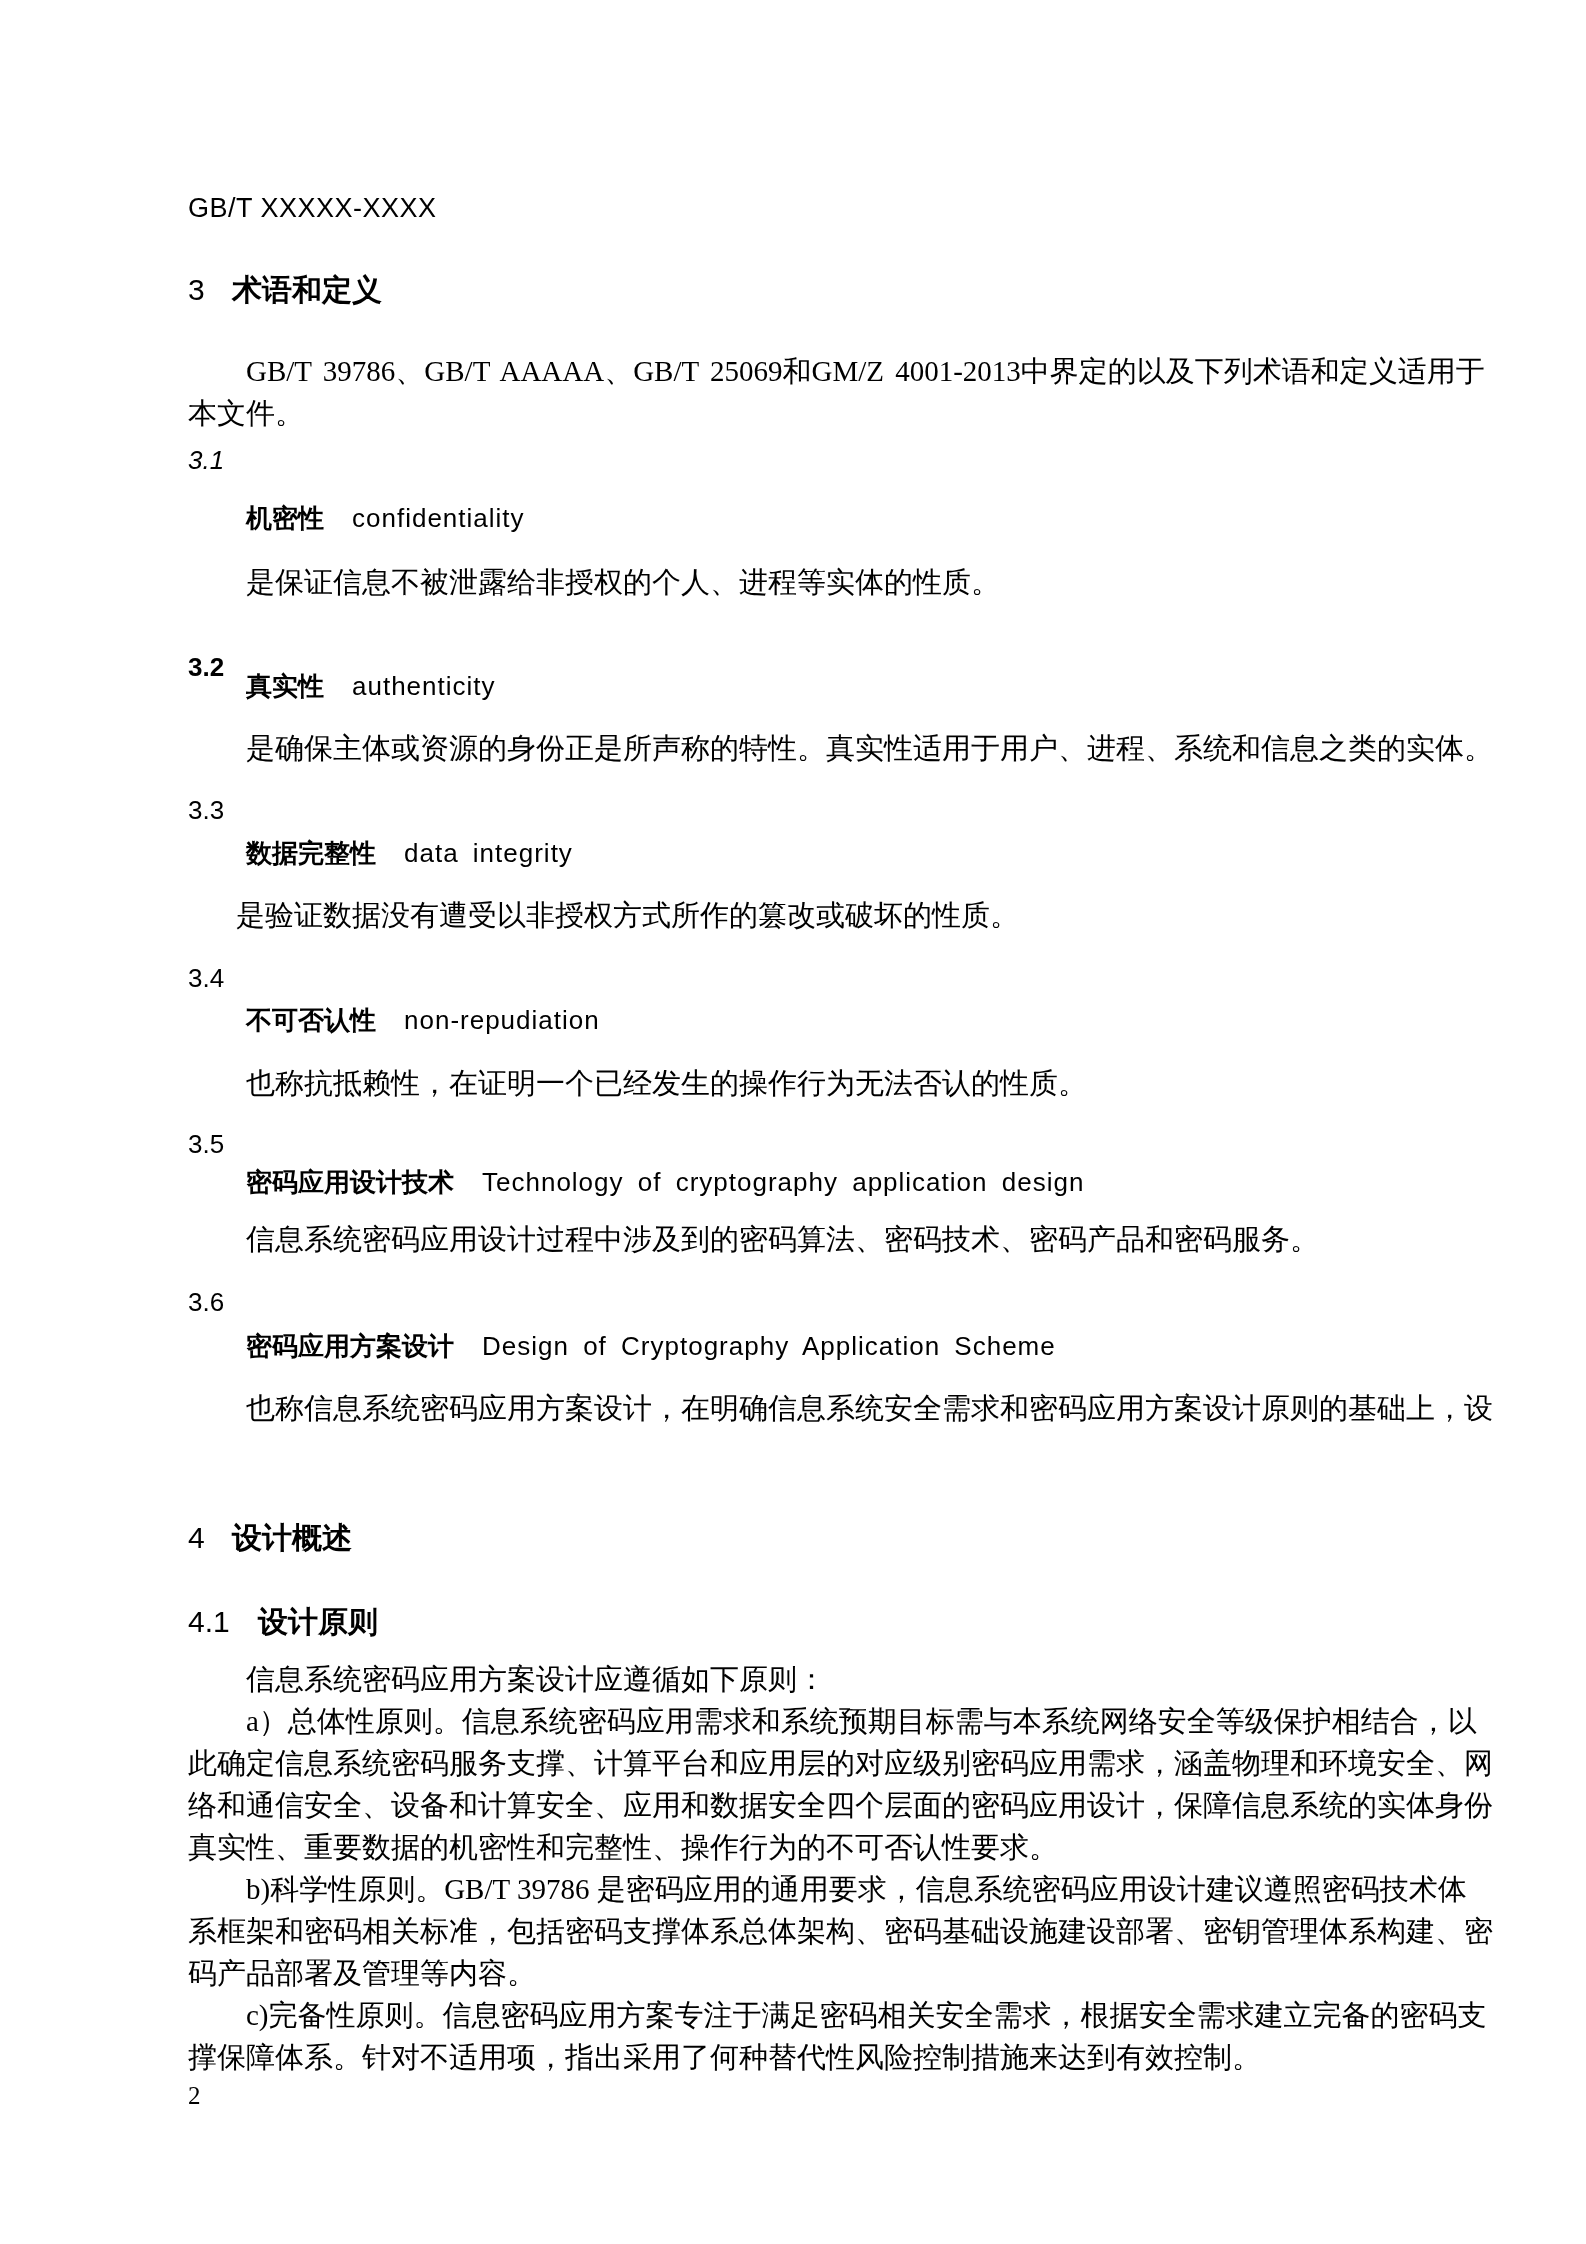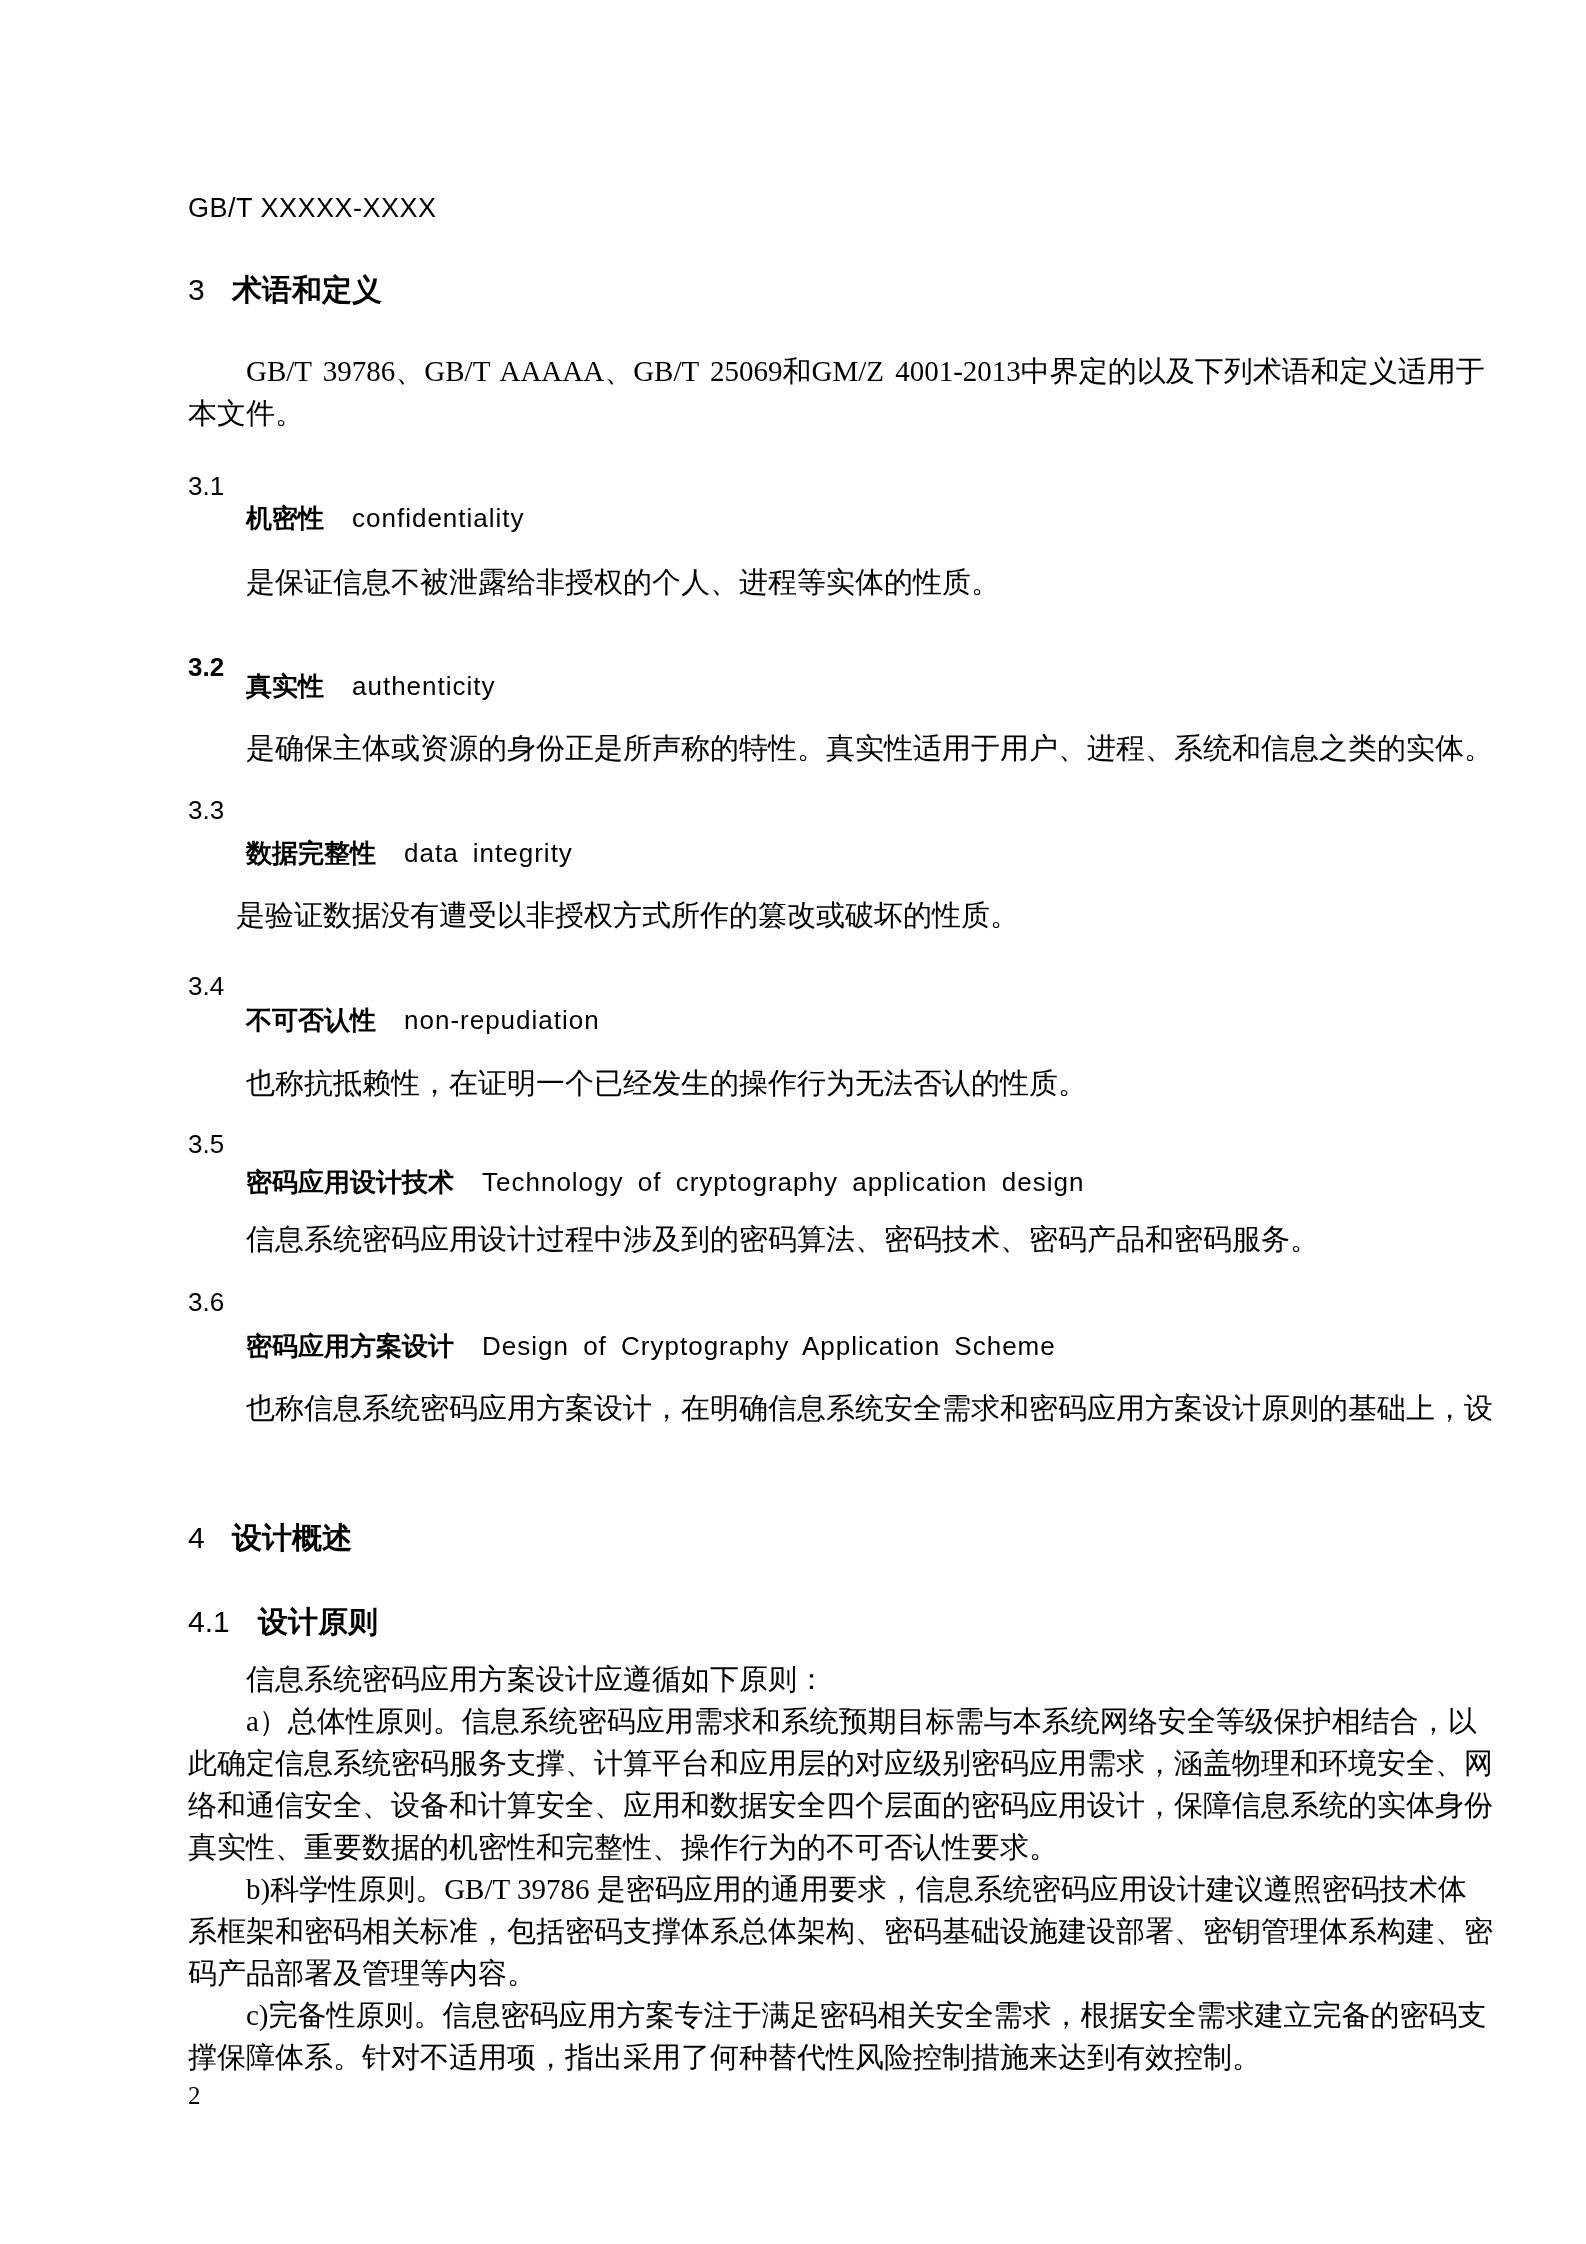--- a/index.html
+++ b/index.html
@@ -31,39 +31,39 @@
 
   <div class="abs sans h1" style="top:270px;">
     <span class="num">3</span><span>术语和定义</span>
   </div>
 
   <div class="para serif body" style="top:350px;">
     <span class="ln indent" style="word-spacing:4px;">GB/T 39786、GB/T AAAAA、GB/T 25069和GM/Z 4001-2013中界定的以及下列术语和定义适用于</span>
     <span class="ln">本文件。</span>
   </div>
 
-  <div class="abs sans tnum" style="top:471px;">3.1</div>
+  <div class="abs sans tnum" style="top:445px;font-style:italic;">3.1</div>
   <div class="abs sans term" style="top:501px;">
     <span class="zh">机密性</span><span class="en">confidentiality</span>
   </div>
   <div class="abs serif body" style="left:246px;top:561px;">是保证信息不被泄露给非授权的个人、进程等实体的性质。</div>
 
   <div class="abs sans tnum" style="top:652px;font-weight:bold;">3.2</div>
   <div class="abs sans term" style="top:669px;">
     <span class="zh">真实性</span><span class="en">authenticity</span>
   </div>
   <div class="abs serif body" style="left:246px;top:727px;">是确保主体或资源的身份正是所声称的特性。真实性适用于用户、进程、系统和信息之类的实体。</div>
 
   <div class="abs sans tnum" style="top:795px;">3.3</div>
   <div class="abs sans term" style="top:836px;">
     <span class="zh">数据完整性</span><span class="en">data integrity</span>
   </div>
   <div class="abs serif body" style="left:236px;top:894px;">是验证数据没有遭受以非授权方式所作的篡改或破坏的性质。</div>
 
-  <div class="abs sans tnum" style="top:963px;margin-top:8px;">3.4</div>
+  <div class="abs sans tnum" style="top:963px;">3.4</div>
   <div class="abs sans term" style="top:1003px;">
     <span class="zh">不可否认性</span><span class="en">non-repudiation</span>
   </div>
   <div class="abs serif body" style="left:246px;top:1062px;">也称抗抵赖性，在证明一个已经发生的操作行为无法否认的性质。</div>
 
   <div class="abs sans tnum" style="top:1129px;">3.5</div>
   <div class="abs sans term" style="top:1165px;">
     <span class="zh">密码应用设计技术</span><span class="en">Technology of cryptography application design</span>
   </div>
   <div class="abs serif body" style="left:246px;top:1218px;">信息系统密码应用设计过程中涉及到的密码算法、密码技术、密码产品和密码服务。</div>

